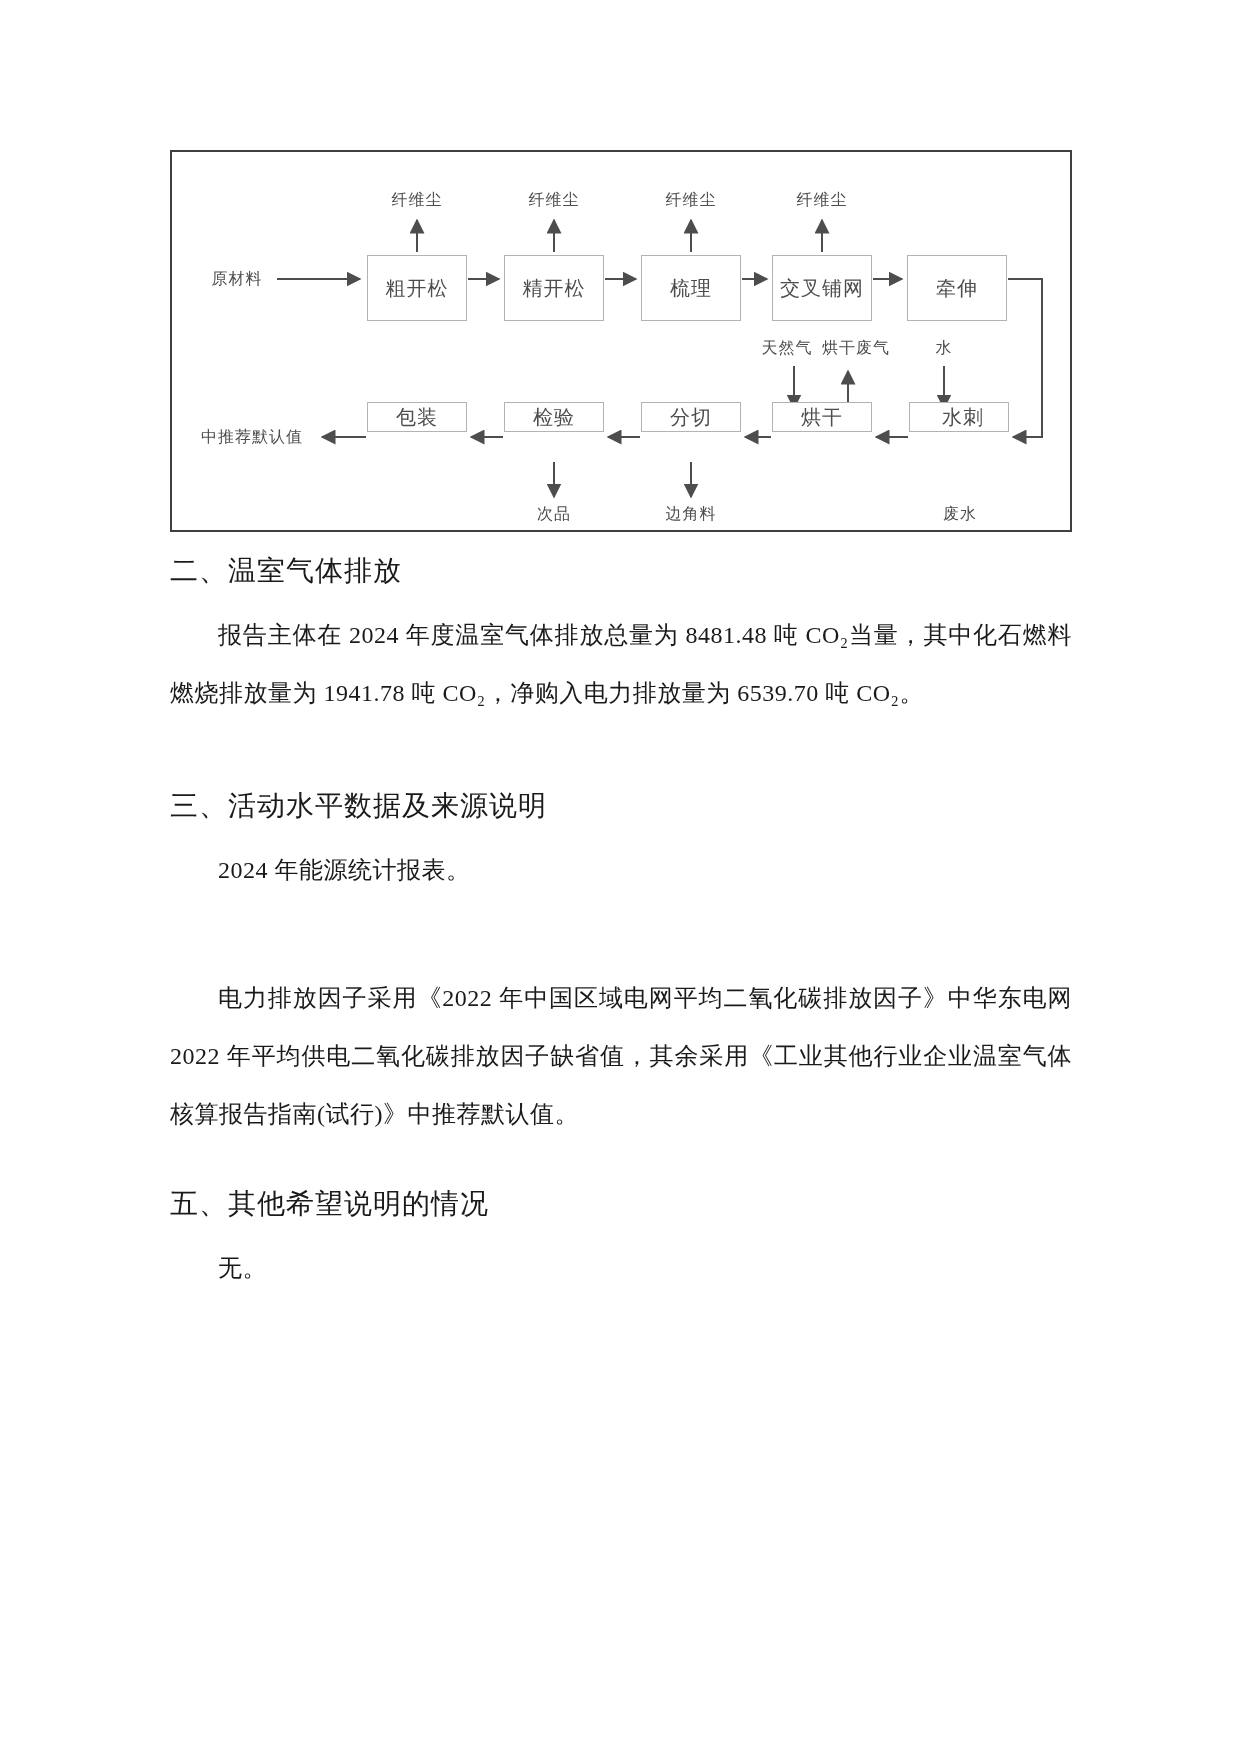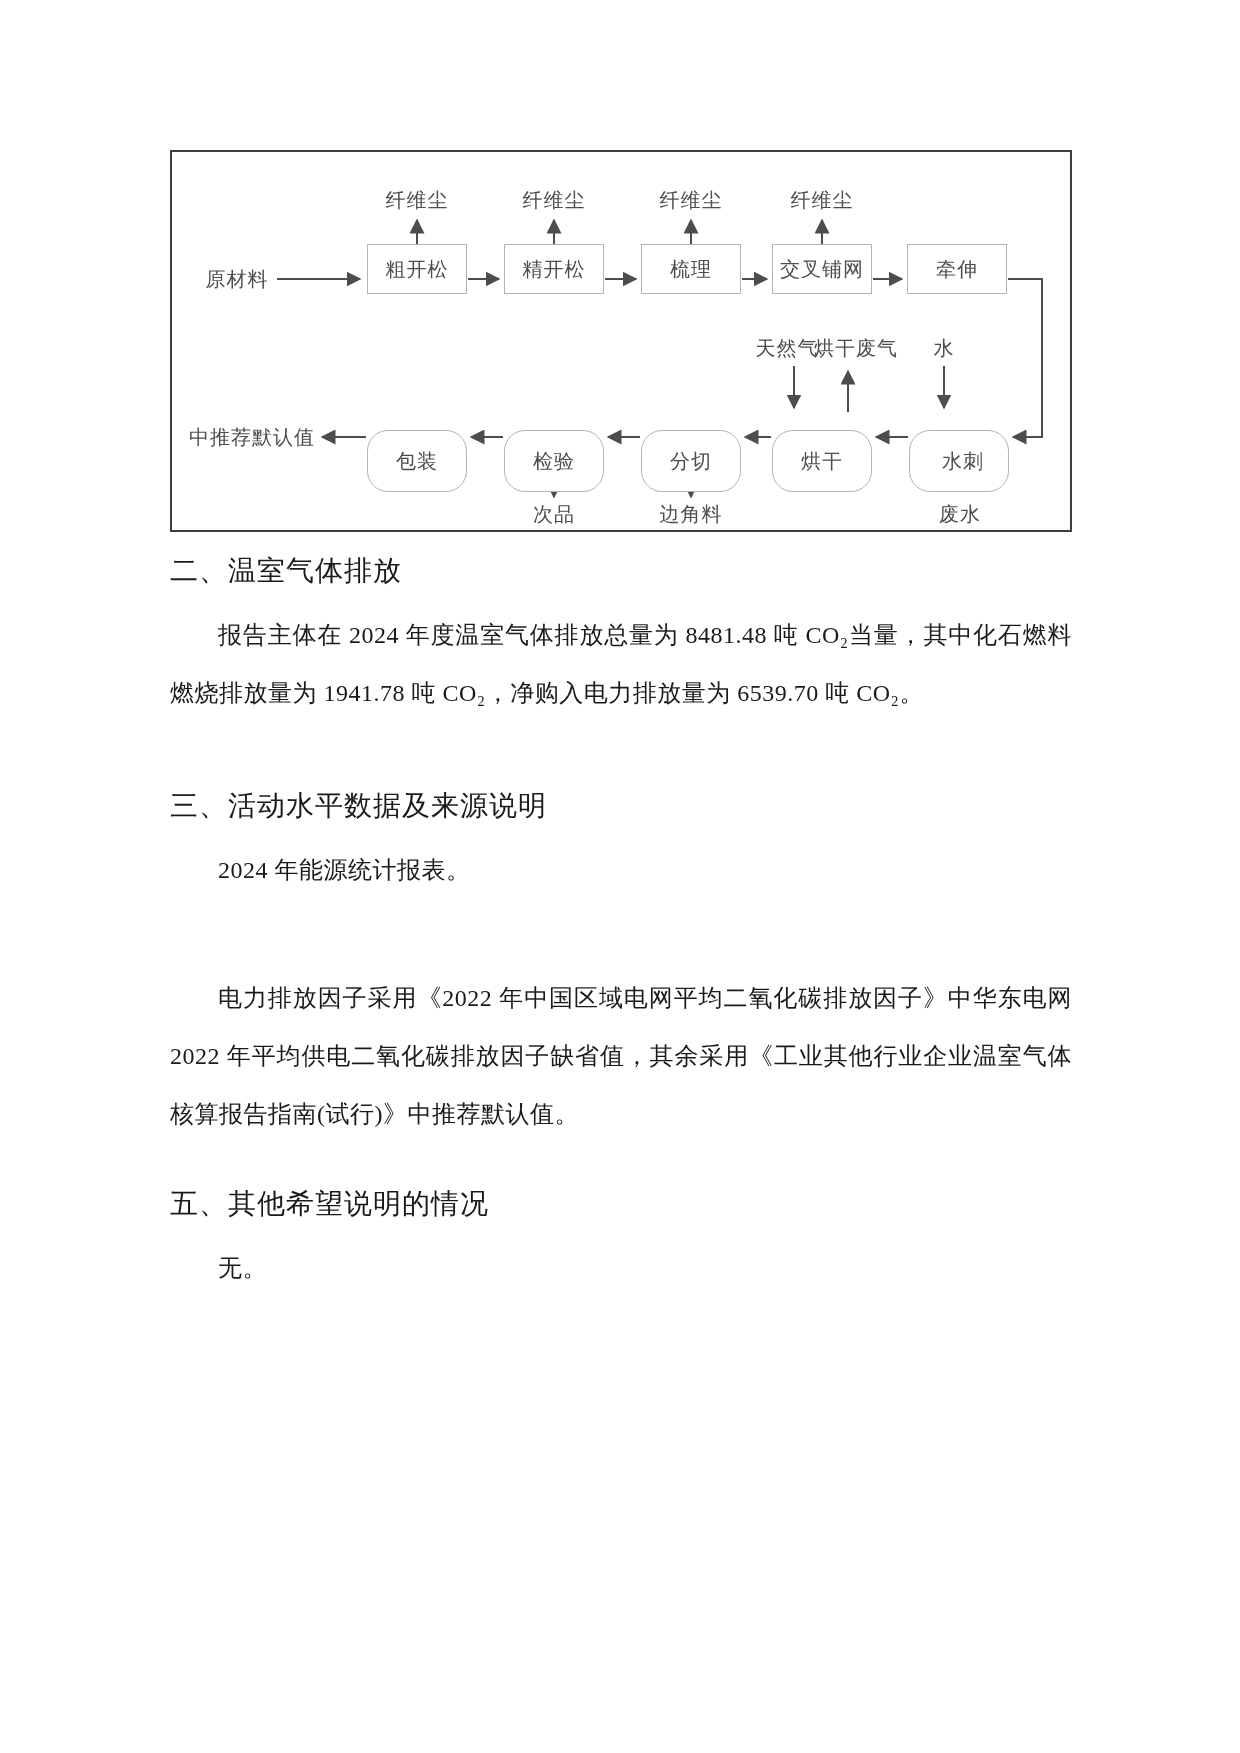--- a/index.html
+++ b/index.html
@@ -32,27 +32,27 @@
     width: 100px;
     border: 1px solid #b3b3b3;
     background: #ffffff;
     color: #4d4d4d;
     font-size: 20px;
     display: flex;
     align-items: center;
     justify-content: center;
     letter-spacing: 1px;
   }
-  .pbox.r1 { top: 92px; height: 50px; }
-  .pbox.r2 { top: 278px; height: 62px; border-radius: 21px; }
+  .pbox.r1 { top: 103px; height: 66px; }
+  .pbox.r2 { top: 250px; height: 30px; }
   .dlabel {
     position: absolute;
     transform: translate(-50%, -50%);
     color: #4d4d4d;
-    font-size: 20px;
+    font-size: 16px;
     white-space: nowrap;
     letter-spacing: 1px;
   }
 
   
   .doc {
     position: absolute;
     left: 170px;
     top: 532px;
     width: 902px;

